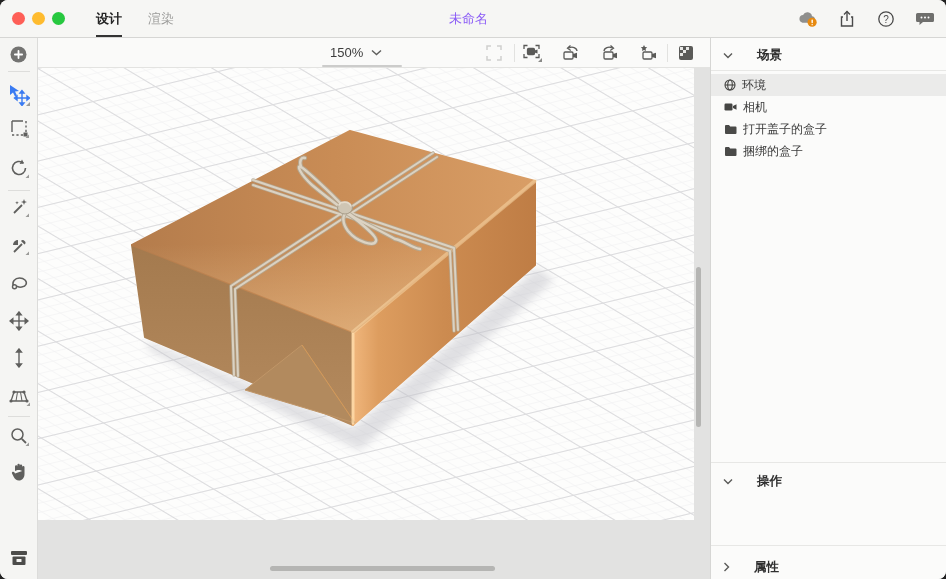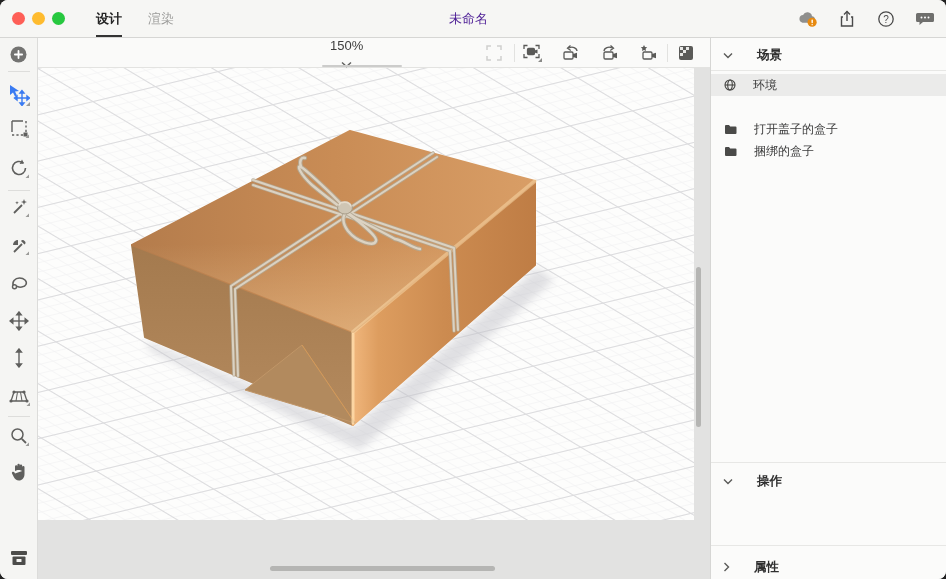--- a/index.html
+++ b/index.html
@@ -10,48 +10,48 @@
   
   .titlebar { position:absolute; left:0; top:0; width:946px; height:38px; background:#f6f6f4; border-bottom:1px solid #d6d6d4; }
   .traffic { position:absolute; top:12px; width:13px; height:13px; border-radius:50%; }
   .t-red { left:12px; background:#fe5f57; }
   .t-yellow { left:32px; background:#febb2e; }
   .t-green { left:52px; background:#27c83f; }
   .tabs { position:absolute; left:96px; top:0; height:38px; display:flex; gap:26px; }
   .tab { position:relative; height:38px; display:flex; align-items:center; font-size:13px; color:#9a9a98; cursor:default; }
   .tab.active { color:#262626; font-weight:700; }
   .tab.active::after { content:""; position:absolute; left:0; right:0; bottom:1px; height:2.5px; background:#333; }
-  .doc-title { position:absolute; left:0; right:17px; top:0; height:38px; display:flex; align-items:center; justify-content:center; font-size:13px; color:#4c1d95; pointer-events:none;padding-left:8px; }
+  .doc-title { position:absolute; left:0; right:17px; top:0; height:38px; display:flex; align-items:center; justify-content:center; font-size:13px; color:#8b5cf6; pointer-events:none;padding-left:8px; }
   .tb-icons { position:absolute; right:10px; top:0; height:38px; display:flex; align-items:center; gap:17px; }
   .tb-icon { width:22px; height:22px; display:flex; align-items:center; justify-content:center; }
 
   
   .toolbar-left { position:absolute; left:0; top:38px; width:38px; height:541px; background:#f5f5f3; border-right:1px solid #dcdcda; }
   .ltool { position:absolute; left:50%; transform:translate(-50%,-50%); width:26px; height:26px; display:flex; align-items:center; justify-content:center; }
   .ldiv { position:absolute; left:8px; width:22px; height:1px; background:#dddddb; }
 
   
   .canvas-toolbar { position:absolute; left:38px; top:38px; width:672px; height:30px; background:#fafaf9; border-bottom:1px solid #e3e3e1; }
-  .zoom-ctl { position:absolute; left:284px; top:0; height:29px; display:flex; align-items:center; gap:8px; padding:0 8px; font-size:13px; color:#3d3d3d;flex-direction:column; }
+  .zoom-ctl { position:absolute; left:284px; top:0; height:29px; display:flex; align-items:center; gap:8px; padding:0 8px; font-size:13px; color:#3d3d3d; }
   .zoom-underline { position:absolute; left:284px; top:27px; width:80px; height:2px; background:#cccccb; border-radius:1px; }
   .ctool { position:absolute; top:50%; transform:translate(-50%,-50%); width:26px; height:24px; display:flex; align-items:center; justify-content:center; }
   .cdiv { position:absolute; top:6px; width:1px; height:18px; background:#e2e2e0; }
 
   
   .viewport { position:absolute; left:38px; top:68px; width:672px; height:511px; background:#e2e2e1; }
   .page { position:absolute; left:0; top:0; width:656px; height:452px; background:#fdfdfc; border-right:1px solid #d8d8d6; border-bottom:1px solid #d8d8d6; }
   .page svg { display:block; }
   .vscroll { position:absolute; left:658px; top:199px; width:5px; height:160px; border-radius:3px; background:#b5b5b3; }
   .hscroll { position:absolute; left:232px; top:498px; width:225px; height:5px; border-radius:3px; background:#b5b5b3; }
 
   
   .sidebar { position:absolute; left:710px; top:38px; width:236px; height:541px; background:#fbfbfa; border-left:1px solid #d6d6d4; }
   .panel-header { position:absolute; left:0; width:236px; height:26px; display:flex; align-items:center; gap:24px; padding-left:12px; font-size:12.5px; font-weight:700; color:#2f2f2f; }
   .sb-div { position:absolute; left:0; width:236px; height:1px; background:#e7e7e5; }
-  .scene-row { position:absolute; left:0; width:236px; height:22px; display:flex; align-items:center; gap:17px; padding-left:13px; font-size:12px; color:#3a3a3a; }
+  .scene-row { position:absolute; left:0; width:236px; height:22px; display:flex; align-items:center; gap:6px; padding-left:13px; font-size:12px; color:#3a3a3a; }
   .scene-row.selected { background:#ebebea; }
   .match-btn { position:absolute; left:12px; top:459px; width:107px; height:28px; border:1px dashed #d4d4d2; border-radius:6px; display:flex; align-items:center; gap:6px; padding-left:9px; font-size:12px; color:#c4c4c2; background:transparent; }
 
   .chev { flex:0 0 auto; }
 </style>
 </head>
 <body>
 
 <div class="app">
 
@@ -403,20 +403,27 @@
 
     <div class="scene-row selected" style="top:36px">
       <svg width="12" height="12" viewBox="0 0 12 12" fill="none" stroke="#454543" stroke-width="1.1">
         <circle cx="6" cy="6" r="5"></circle>
           <ellipse cx="6" cy="6" rx="2.3" ry="5"></ellipse>
           <line x1="1" y1="6" x2="11" y2="6"></line>
       </svg>
       <span>环境</span>
     </div>
 
+    <div class="scene-row" style="top:58px">
+      <svg width="13" height="10" viewBox="0 0 13 10">
+        <rect x="0.5" y="1.5" width="8" height="7" rx="1.2" fill="#454543"></rect>
+        <path d="M9 4 L12.5 2.2 V7.8 L9 6 Z" fill="#454543"></path>
+      </svg>
+      <span>相机</span>
+    </div>
 
     <div class="scene-row" style="top:102px">
       <svg width="13" height="11" viewBox="0 0 13 11">
         <path d="M1 2 a1 1 0 0 1 1 -1 h3 l1.2 1.5 H11.5 a1 1 0 0 1 1 1 V9 a1 1 0 0 1 -1 1 H2 a1 1 0 0 1 -1 -1 Z" fill="#4a4a48"></path>
       </svg>
       <span>捆绑的盒子</span>
     </div>
 
     <div class="scene-row" style="top:80px">
       <svg width="13" height="11" viewBox="0 0 13 11">

